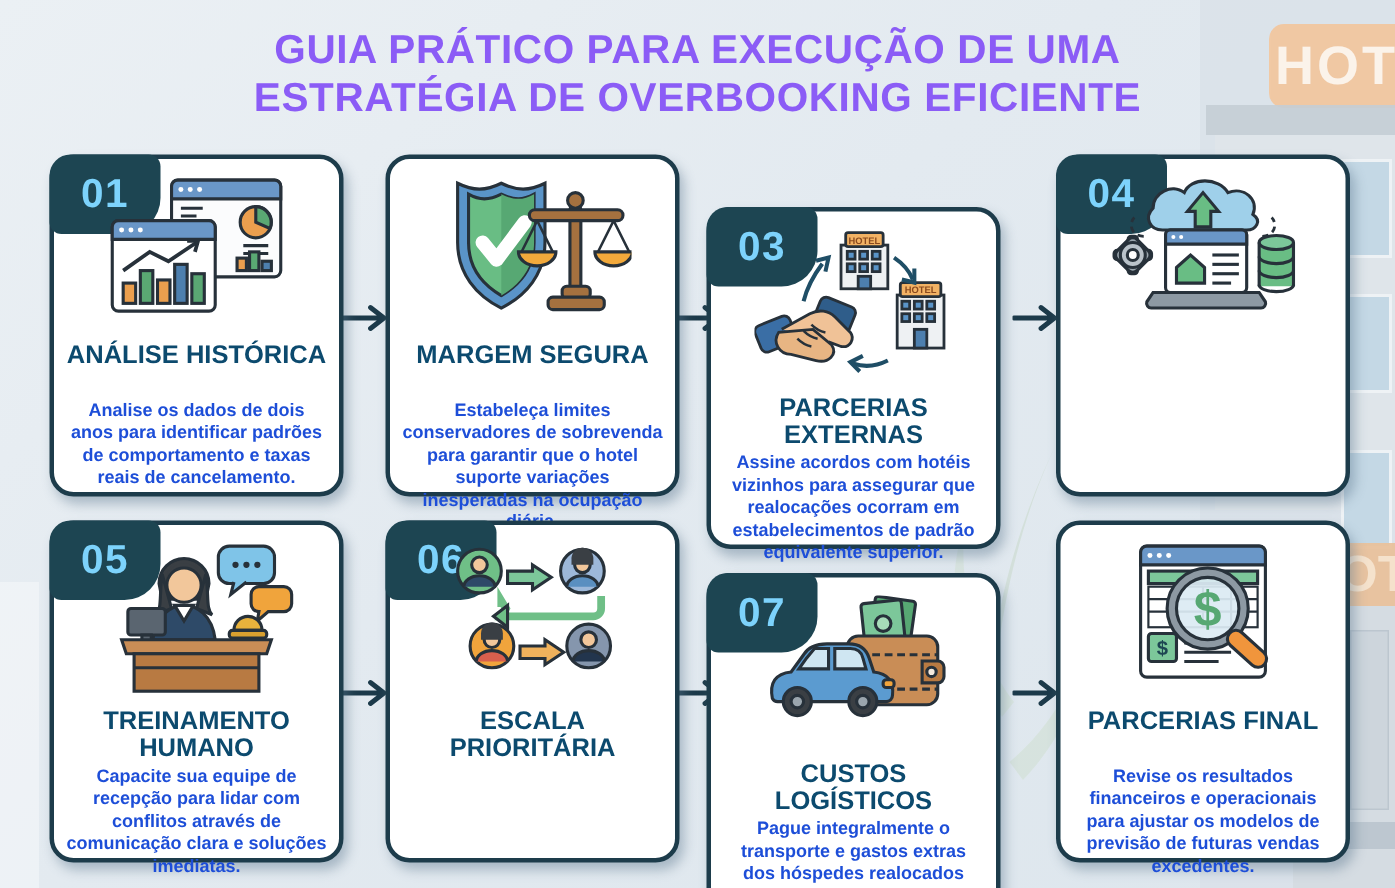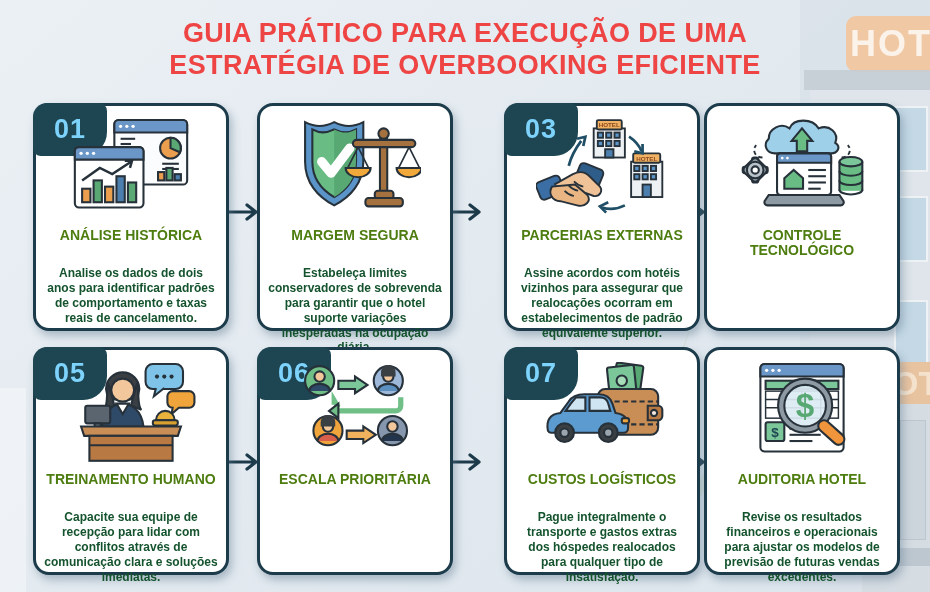--- a/index.html
+++ b/index.html
@@ -28,46 +28,46 @@
   .bg-facade-low { left:862px; top:404px; width:68px; height:188px; background:#d5dce2; }
   .bg-door { width:26px; height:120px; background:#cdd5dc; border:1px solid #bcc6cf; }
   .bg-d1 { left:868px; top:420px; } .bg-d2 { left:900px; top:420px; }
   .bg-band { left:862px; top:548px; width:68px; height:18px; background:#bdc7d0; }
   .bg-plant { left:598px; top:228px; opacity:.5; }
   .bg-leftband { left:0; top:388px; width:26px; height:204px; background:rgba(255,255,255,.38); }
   
   .title {
     position:absolute; left:155px; top:18px; width:620px;
     font-size:27px; font-weight:800; line-height:1.17; letter-spacing:.4px;
-    color:#ef4444; text-align:center;
+    color:#8b5cf6; text-align:center;
   }
   
   .card {
     position:absolute; width:196px; height:228px; background:#ffffff;
     border:3px solid #1d3c4b; border-radius:16px;
     box-shadow:3px 5px 8px rgba(96,122,145,.45);
   }
   .r1 { top:103px; } .r2 { top:347px; }
-  .c1 { left:33px; } .c2 { left:257px; } .c3 { left:504px; } .c4 { left:704px; }
+  .c1 { left:33px; } .c2 { left:257px; } .c3 { left:471px;margin-top:35px; } .c4 { left:704px; }
   .badge {
     position:absolute; top:-3px; left:-3px; width:74px; height:53px;
     background:#1d4552; border-radius:14px 8px 24px 8px;
     display:flex; align-items:center; justify-content:center;
     color:#7dd3fc; font-size:27px; font-weight:800; letter-spacing:1px;
   }
   .icon-wrap { position:absolute; top:8px; left:0; right:0; height:112px;
     display:flex; align-items:center; justify-content:center; }
   .icon-wrap svg { width:132px; height:104px; }
   .card-title {
     position:absolute; top:122px; left:6px; right:6px;
-    font-size:14px; font-weight:800; line-height:1.08; color:#4d7c0f; text-align:center;
+    font-size:17px; font-weight:800; line-height:1.08; color:#0c4a6e; text-align:center;
   }
   .card-desc {
     position:absolute; top:160px; left:8px; right:8px;
-    font-size:12px; font-weight:700; line-height:1.24; color:#14532d; text-align:center;
+    font-size:12px; font-weight:700; line-height:1.24; color:#1d4ed8; text-align:center;
   }
   
   .flow-arrow { position:absolute; width:32px; height:24px; }
   .fa1 { top:200px; } .fa2 { top:450px; }
   .fx1 { left:228px; } .fx2 { left:451px; } .fx3 { left:675px; }
 </style>
 </head>
 <body>
 
 <div class="bg bg-building"></div>
@@ -216,20 +216,21 @@
         <path d="M24 70 q4 4 9 5 M28 65 q4 4 9 5 M33 61 q4 4 9 5" fill="none" stroke-width="1.6"></path>
       </g>
     </g>
   </svg>
     </div>
   <div class="card-title">PARCERIAS EXTERNAS</div>
   <div class="card-desc">Assine acordos com hotéis vizinhos para assegurar que realocações ocorram em estabelecimentos de padrão equivalente superior.</div>
 </div>
 
 <div class="card r1 c4">
+  <div class="badge">04</div>
   <div class="icon-wrap">
       <svg viewBox="0 0 120 100">
     <g stroke="#27313a" stroke-width="2">
       <path d="M34 34 C26 34 22 26 28 20 C28 10 40 4 48 10 C52 0 70 0 76 10 C86 6 96 14 92 24 C98 28 94 34 88 34 Z" fill="#9fd0ea"></path>
       <path d="M55 32 L55 22 L50 22 L60 10 L70 22 L65 22 L65 32 Z" fill="#69bd84"></path>
       <path d="M22 38 C14 38 12 30 16 26" fill="none" stroke-dasharray="4 3" stroke-width="1.8"></path>
       <path d="M98 38 C106 38 108 30 104 26" fill="none" stroke-dasharray="4 3" stroke-width="1.8"></path>
       <g>
         <rect x="12" y="38" width="6" height="24" fill="#9aa5ad" rx="2"></rect>
         <rect x="3" y="47" width="24" height="6" fill="#9aa5ad" rx="2"></rect>
@@ -249,21 +250,20 @@
           <circle cx="46" cy="38.5" r="1.3" fill="#fff" stroke="none"></circle>
       <path d="M43 58 L52 50 L61 58 L61 68 L43 68 Z" fill="#69bd84"></path>
       <line x1="66" y1="50" x2="83" y2="50"></line>
           <line x1="66" y1="56" x2="83" y2="56"></line>
           <line x1="66" y1="62" x2="83" y2="62"></line>
           <line x1="66" y1="68" x2="78" y2="68"></line>
       <path d="M28 74 h68 l4 6 a3 3 0 0 1 -3 4 H27 a3 3 0 0 1 -3 -4 Z" fill="#8d99a3"></path>
     </g>
   </svg>
     </div>
-  <div class="card-title">CONTROLE TECNOLÓGICO</div>
 </div>
 
 <div class="card r2 c1">
   <div class="badge">05</div>
   <div class="icon-wrap">
       <svg viewBox="0 0 120 100">
     <g stroke="#27313a" stroke-width="2">
       <g>
         <rect x="74" y="2" width="36" height="24" rx="7" fill="#7fc4e8"></rect>
         <path d="M84 25 L82 33 L92 25" fill="#7fc4e8"></path>
@@ -389,15 +389,15 @@
       <g>
         <circle cx="63" cy="42" r="23" fill="#dcebf3" fill-opacity="0.93" stroke="#8d99a3" stroke-width="6"></circle>
         <circle cx="63" cy="42" r="26" fill="none"></circle>
         <circle cx="63" cy="42" r="20" fill="none"></circle>
         <text x="63" y="53" font-size="32" font-weight="bold" fill="#57a873" text-anchor="middle" stroke="none">$</text>
         <rect x="76" y="58" width="30" height="11" rx="5.5" transform="rotate(42 84 62)" fill="#f0953c"></rect>
       </g>
     </g>
   </svg>
     </div>
-  <div class="card-title">AUDITORIA HOTEL</div>
+  <div class="card-title">PARCERIAS FINAL</div>
   <div class="card-desc">Revise os resultados financeiros e operacionais para ajustar os modelos de previsão de futuras vendas excedentes.</div>
 </div>
 
 </body></html>

